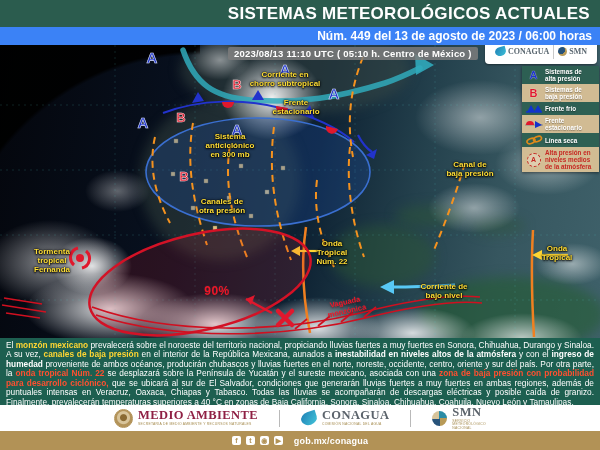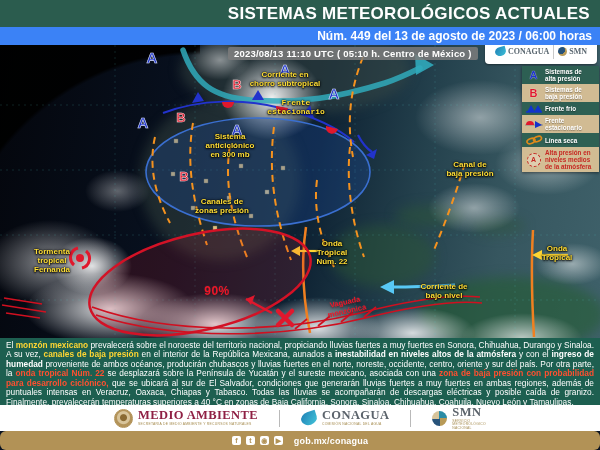--- a/index.html
+++ b/index.html
@@ -72,21 +72,21 @@
   .flogo{display:flex;align-items:center;gap:5px;}
   .fcol{display:flex;flex-direction:column;line-height:1;}
   .fname{font-family:"Liberation Serif",serif;font-weight:bold;font-size:12.5px;letter-spacing:.4px;}
   .fname.ma{color:#8f2044;}
   .fname.gray{color:#5b636b;}
   .fsub{font-size:3.4px;color:#a58b4e;letter-spacing:.25px;margin-top:1.5px;white-space:pre-line;}
   .eagle{width:17px;height:17px;border-radius:50%;background:radial-gradient(circle at 50% 45%,#8a6a33 0 3px,#d8c49a 4px 6px,#b39359 7px);border:1px solid #b39359;}
   .fconagua{width:16px;height:13px;border-radius:70% 0 70% 70%;background:linear-gradient(135deg,#1d7fb5,#45c6da);transform:rotate(-18deg);}
   .fsmn{width:15px;height:15px;border-radius:50%;background:conic-gradient(#2a8ca6 0 25%,#b89a57 25% 50%,#28537a 50% 75%,#d8c49a 75%);}
 
-  .socialbar{position:absolute;left:0;top:431px;width:600px;height:19px;background:#b29256;display:flex;align-items:center;justify-content:center;gap:5px;border-radius:6px;}
+  .socialbar{position:absolute;left:0;top:431px;width:600px;height:19px;background:#b29256;display:flex;align-items:center;justify-content:center;gap:5px;}
   .sic{width:9px;height:9px;background:#fff;border-radius:2px;color:#b29256;font-size:7px;font-weight:bold;
     display:flex;align-items:center;justify-content:center;line-height:1;}
   .surl{color:#fff;font-weight:bold;font-size:9px;margin-left:6px;letter-spacing:.2px;}
 </style>
 </head>
 <body>
 
 <div class="stage">
 
   <div class="hdr">
@@ -226,27 +226,27 @@
 
       <g font-family="Liberation Sans,sans-serif" font-size="13" font-weight="bold" fill="#e0182d" stroke="#ffe2e2" stroke-width=".5" text-anchor="middle">
         <text x="237" y="44">B</text>
         <text x="181" y="77">B</text>
         <text x="184" y="136">B</text>
       </g>
     </svg>
 
     <div class="mlab" style="left:285px;top:34px;">Corriente en
 chorro subtropical</div>
-    <div class="mlab" style="left:296px;top:62px;font-family:Liberation Mono, monospace;">Frente
+    <div class="mlab" style="left:296px;top:62px;">Frente
 estacionario</div>
     <div class="mlab" style="left:230px;top:101px;">Sistema
 anticiclónico
 en 300 mb</div>
     <div class="mlab" style="left:222px;top:161px;">Canales de
-zonas presión</div>
+otra presión</div>
     <div class="mlab" style="left:470px;top:124px;">Canal de
 baja presión</div>
     <div class="mlab" style="left:332px;top:208px;">Onda
 Tropical
 Núm. 22</div>
     <div class="mlab" style="left:557px;top:208px;">Onda
 Tropical</div>
     <div class="mlab" style="left:428px;top:246px;margin-left:16px;">Corriente de
 bajo nivel</div>
     <div class="mlab" style="left:52px;top:216px;">Tormenta

